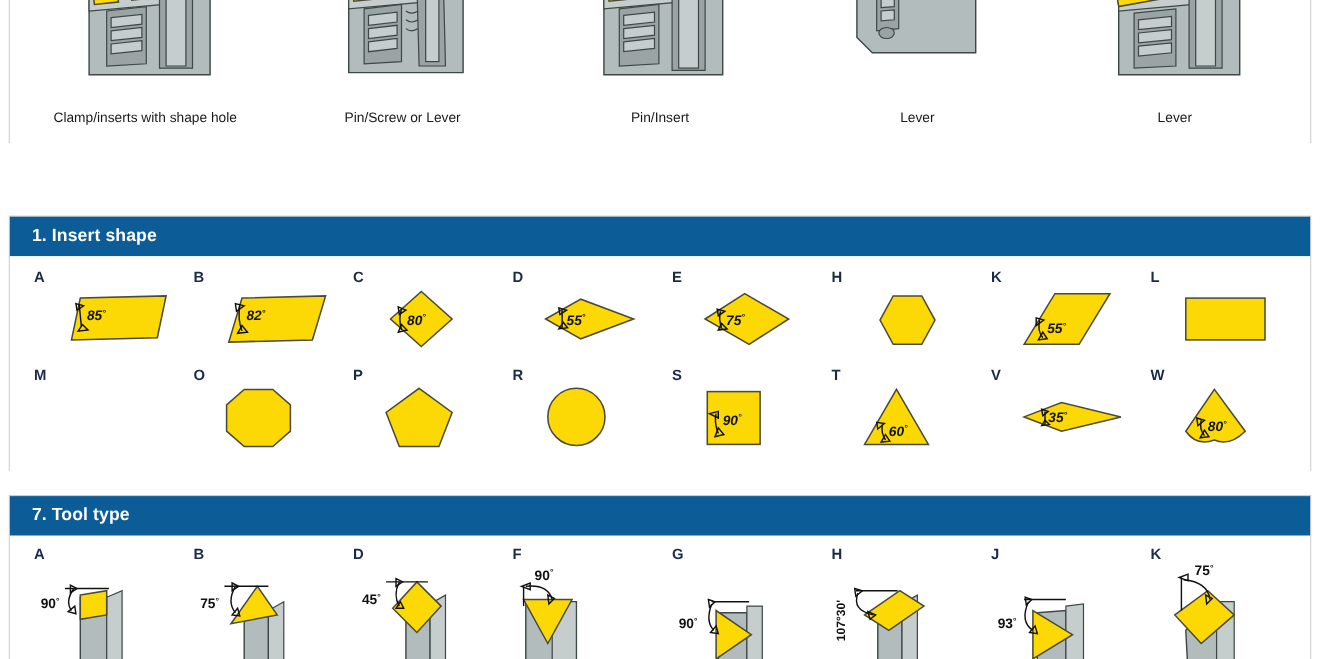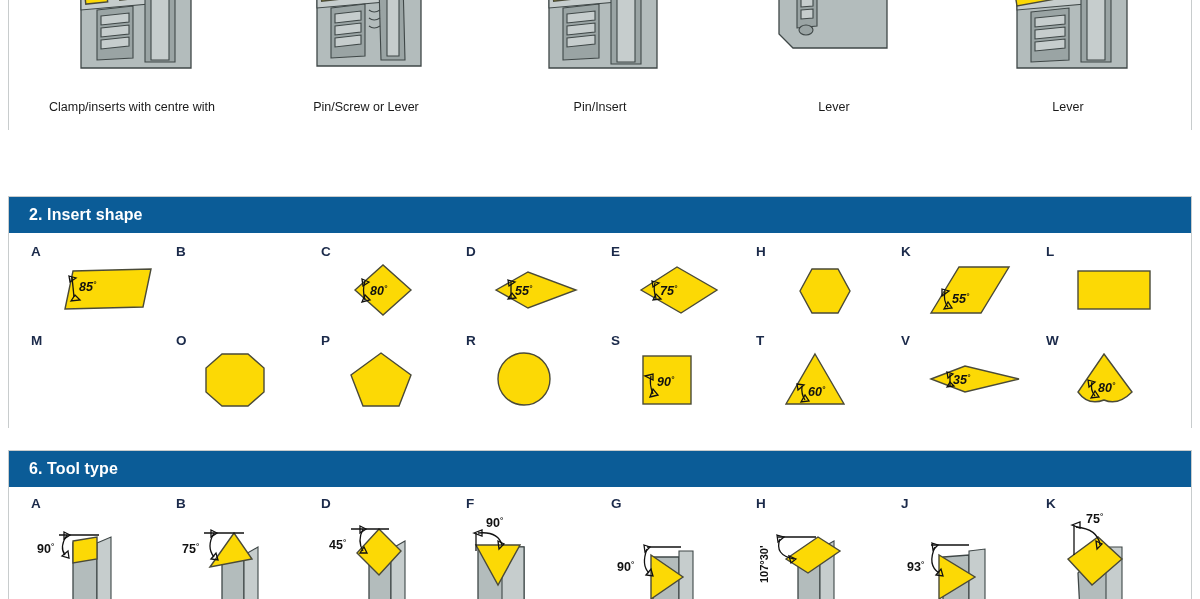--- a/index.html
+++ b/index.html
@@ -171,21 +171,21 @@
               <path class="shank-dk" d="M88 18 L118 14 L118 98 L88 98 Z"></path>
               <path class="shank-lt" d="M94 30 L112 28 L112 96 L94 96 Z"></path>
               <g stroke="#3f4747" stroke-width="1.2" fill="none">
                 <path d="M86 16 q6 5 14 0 q6 5 14 0"></path>
                 <path d="M86 22 q6 5 14 0 q6 5 14 0"></path>
                 <path d="M86 28 q6 5 14 0 q6 5 14 0"></path>
               </g>
               <path fill="#6b7373" d="M86 14 q7 6 15 0 q7 6 15 0 l0 4 q-8 6 -15 0 q-8 6 -15 0 Z"></path>
             </svg>
           </div>
-          <div class="clamp-label">Clamp/inserts with centre with</div>
+          <div class="clamp-label">Clamp/inserts with shape hole</div>
         </div>
 
         <div class="clamp-cell">
           <div class="clamp-art">
             <svg width="150" height="122" viewBox="0 0 150 122">
               <path class="shank" d="M26 32 L48 12 L116 12 L130 26 L130 102 L26 102 Z"></path>
               <path class="shank-lt" d="M26 32 L48 12 L94 12 L94 38 L26 44 Z"></path>
               <rect class="ins" x="30" y="24" width="22" height="12" transform="rotate(-6 41 30)"></rect>
               <rect class="ins" x="64" y="20" width="22" height="12" transform="rotate(-6 75 26)"></rect>
               <path class="shank-dk" d="M40 44 L74 40 L74 92 L40 94 Z"></path>
@@ -264,40 +264,49 @@
             </svg>
           </div>
           <div class="clamp-label">Lever</div>
         </div>
 
       </div>
     </div>
   </div>
 
   <div class="panel" id="sec-insert">
-    <div class="panel-head">2. Insert shape</div>
+    <div class="panel-head">1. Insert shape</div>
     <div class="panel-body">
 
       <div class="shape-row">
 
         <div class="shape-cell">
           <span class="shape-letter">A</span>
           <div class="shape-art">
             <svg width="110" height="56" viewBox="0 0 110 56">
               <path class="ins" d="M6 46 L14 8 L92 6 L84 44 Z"></path>
               <path class="dimline" d="M13 14 L15 34"></path>
               <path class="dimline" d="M10 13 l7 2 l-6 4 z" fill="#111"></path>
               <path class="dimline" d="M12 38 l4 -6 l5 5 z" fill="#111"></path>
               <text class="angtxt" x="20" y="28"><tspan>85</tspan><tspan class="deg" dy="-4">°</tspan></text>
             </svg>
           </div>
         </div>
 
         <div class="shape-cell">
           <span class="shape-letter">B</span>
+          <div class="shape-art">
+            <svg width="110" height="56" viewBox="0 0 110 56">
+              <path class="ins" d="M4 48 L16 8 L92 6 L80 46 Z"></path>
+              <path class="dimline" d="M14 14 Q12 28 16 38"></path>
+              <path class="dimline" d="M10 13 l8 2 l-7 5 z" fill="#111"></path>
+              <path class="dimline" d="M12 40 l4 -7 l5 6 z" fill="#111"></path>
+              <text class="angtxt" x="20" y="28"><tspan>82</tspan><tspan class="deg" dy="-4">°</tspan></text>
+            </svg>
+          </div>
         </div>
 
         <div class="shape-cell">
           <span class="shape-letter">C</span>
           <div class="shape-art">
             <svg width="110" height="56" viewBox="0 0 110 56">
               <path class="ins" d="M6 27 L34 2 L62 27 L34 52 Z"></path>
               <path class="dimline" d="M16 18 Q13 27 16 37"></path>
               <path class="dimline" d="M13 16 l7 3 l-6 4 z" fill="#111"></path>
               <path class="dimline" d="M13 39 l3 -7 l5 5 z" fill="#111"></path>
@@ -449,21 +458,21 @@
             </svg>
           </div>
         </div>
 
       </div>
 
     </div>
   </div>
 
   <div class="panel" id="sec-tool">
-    <div class="panel-head">6. Tool type</div>
+    <div class="panel-head">7. Tool type</div>
     <div class="panel-body">
       <div class="tool-row">
 
         <div class="tool-cell">
           <span class="tool-letter">A</span>
           <div class="tool-art">
             <svg width="140" height="150" viewBox="0 0 140 150">
               <path class="shank" d="M36 32 L60 32 L60 140 L36 140 Z"></path>
               <path class="shank-lt" d="M60 32 L74 26 L74 140 L60 140 Z"></path>
               <path class="ins" d="M36 30 L60 26 L60 48 L36 52 Z"></path>

